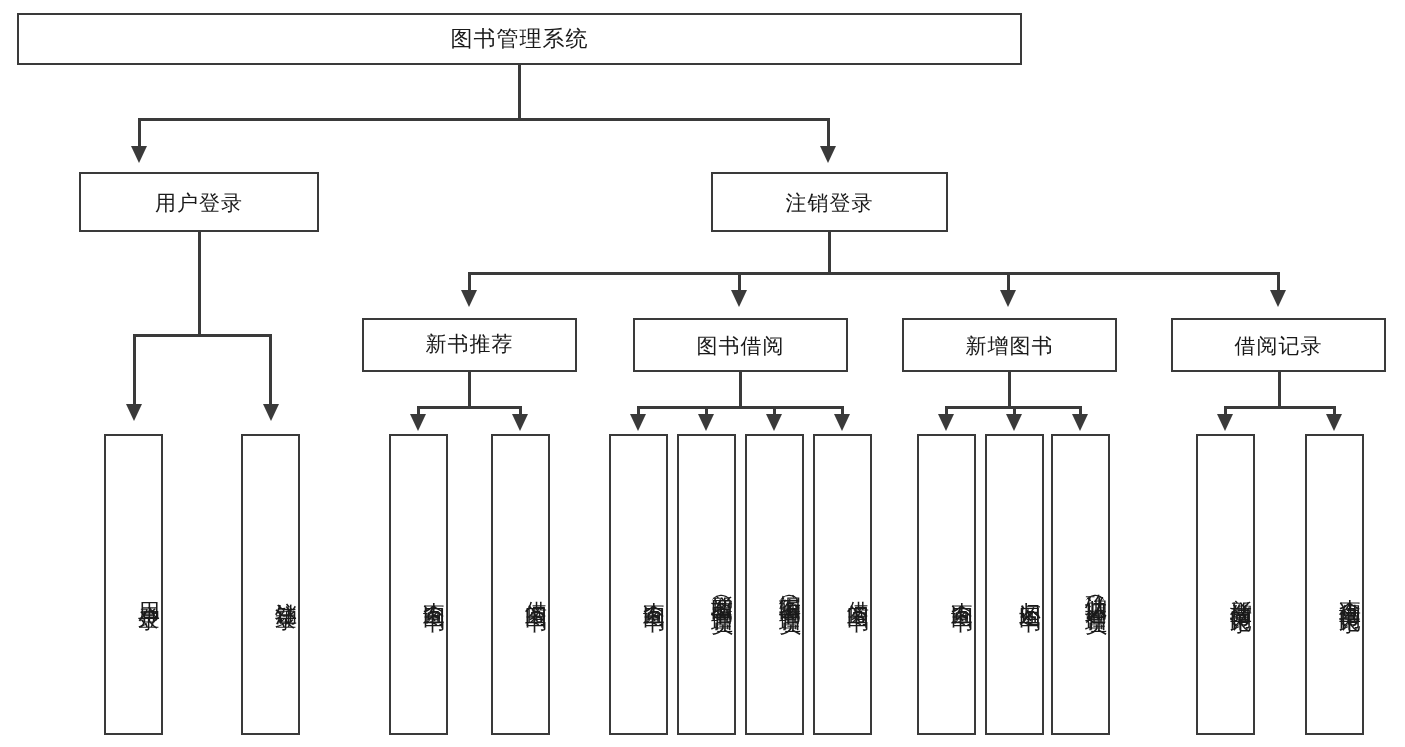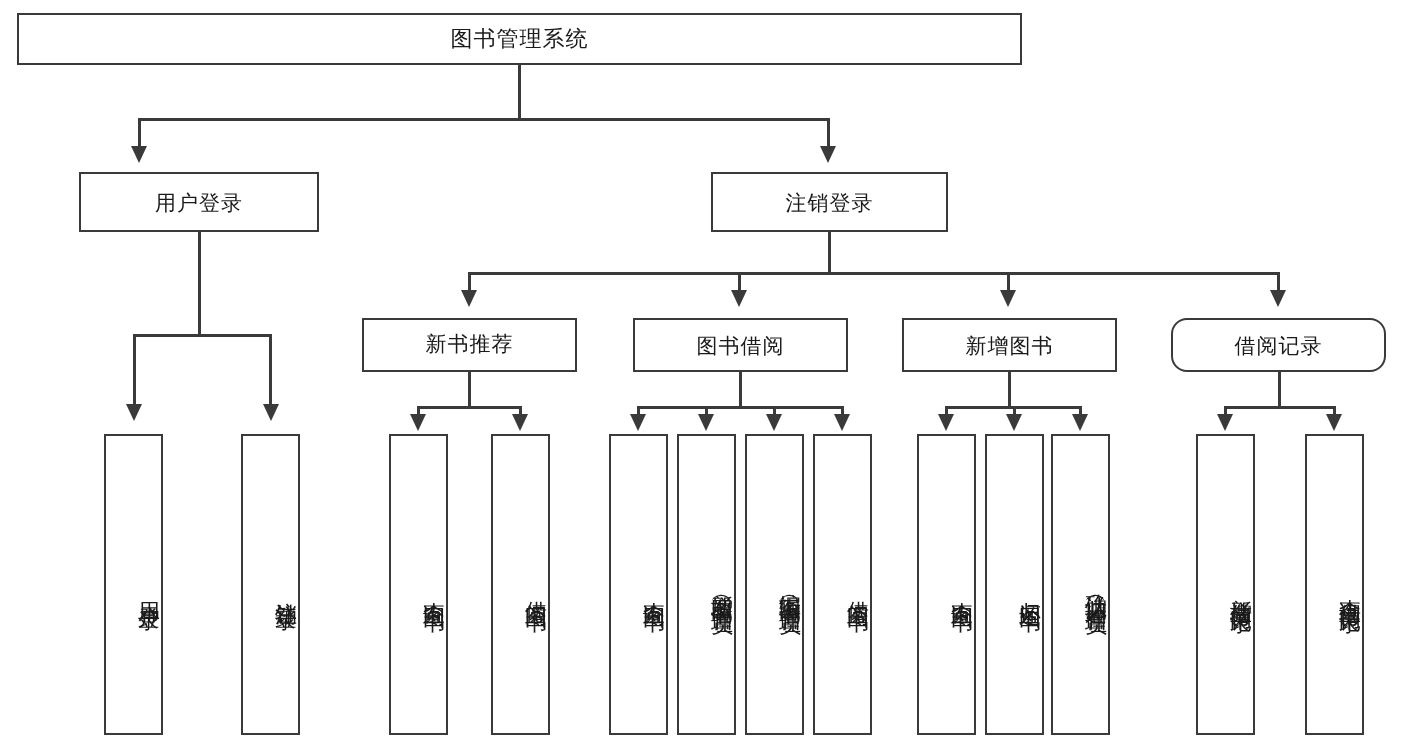--- a/index.html
+++ b/index.html
@@ -114,21 +114,21 @@
 
   <div class="node h" style="left:362px;top:318px;width:215px;height:54px;font-family:Liberation Mono, monospace;">
     <span>新书推荐</span>
   </div>
   <div class="node h" style="left:633px;top:318px;width:215px;height:54px;">
     <span>图书借阅</span>
   </div>
   <div class="node h" style="left:902px;top:318px;width:215px;height:54px;">
     <span>新增图书</span>
   </div>
-  <div class="node h" style="left:1171px;top:318px;width:215px;height:54px;border-radius:16px;">
+  <div class="node h" style="left:1171px;top:318px;width:215px;height:54px;">
     <span>借阅记录</span>
   </div>
 
   <div class="ln vl" style="left:468px;top:372px;width:3px;height:36px;"></div>
   <div class="ln hl" style="left:417px;top:406px;width:105px;height:3px;"></div>
   <div class="ln vl" style="left:417px;top:406px;width:3px;height:10px;"></div>
   <div class="ln vl" style="left:519px;top:406px;width:3px;height:10px;"></div>
   <div class="arrow" style="left:410px;top:414px;"></div>
   <div class="arrow" style="left:512px;top:414px;"></div>
 

